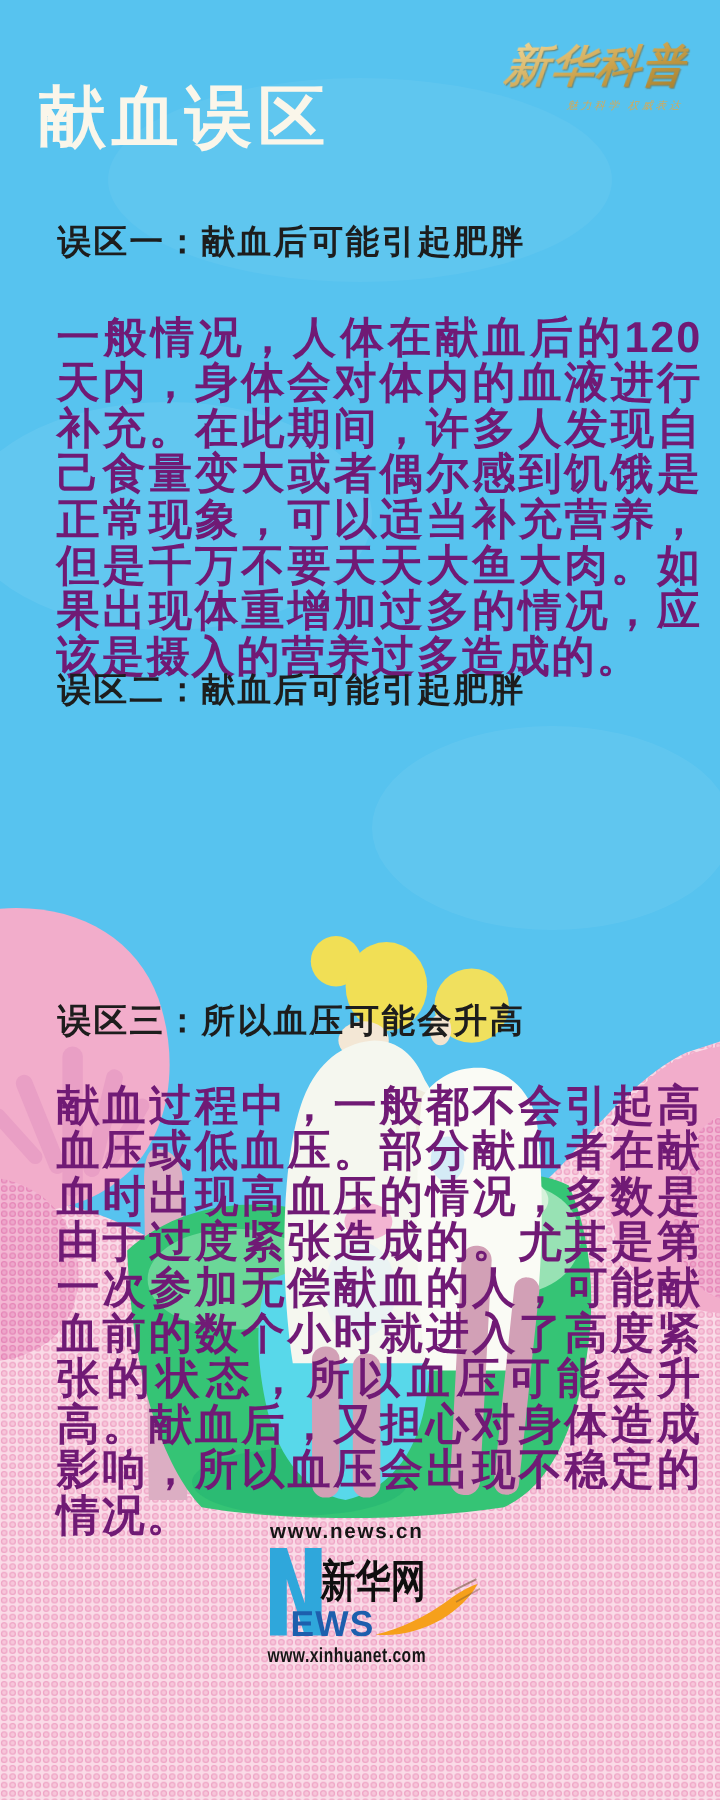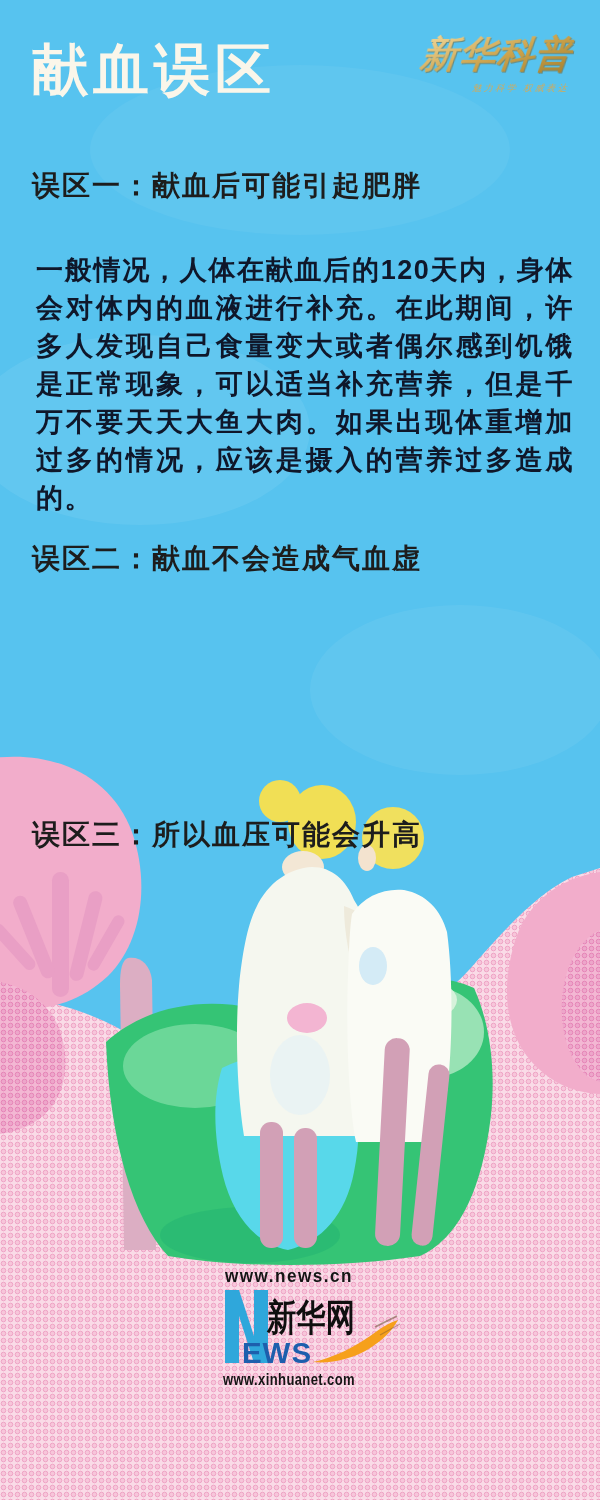--- a/index.html
+++ b/index.html
@@ -3,46 +3,46 @@
 <meta charset="utf-8">
 <style>
   html,body{margin:0;padding:0;background:#333;}
   .page{
     position:relative;width:600px;height:1500px;overflow:hidden;
     background:#57c3ef;
     font-family:"Liberation Sans",sans-serif;
   }
   .art{position:absolute;left:0;top:0;z-index:0;}
   .page-title{
-    position:absolute;left:32px;top:38px;margin:0;z-index:2;
+    position:absolute;left:32px;top:66px;margin:0;z-index:2;
     font-size:56px;line-height:1.15;font-weight:700;letter-spacing:5px;
     color:#faf6ea;
   }
   .brand{
     position:absolute;right:28px;top:30px;z-index:2;text-align:right;
     transform:skewX(-6deg);
   }
   .brand-main{
     font-size:37px;font-weight:700;font-style:italic;letter-spacing:1px;
     background:linear-gradient(160deg,#eed596 8%,#caa14a 55%,#a8822f 92%);
     -webkit-background-clip:text;background-clip:text;color:transparent;
     filter:drop-shadow(1px 1px 0 rgba(120,92,36,0.55));
   }
   .brand-tag{
     margin-top:2px;font-size:9px;letter-spacing:2.5px;font-style:italic;
     color:#cfab5e;
   }
   .heading{
-    position:absolute;left:32px;margin:0;z-index:2;
+    position:absolute;left:32px;margin:16px;z-index:2;
     font-size:28px;font-weight:600;letter-spacing:2px;color:#1d1d1d;
   }
   .para{
-    position:absolute;left:32px;width:538px;margin:4px;z-index:2;
-    font-size:27px;line-height:38px;font-weight:700;letter-spacing:1.5px;
-    color:#0f172a;text-align:justify;
+    position:absolute;left:32px;width:538px;margin:15px;z-index:2;
+    font-size:36px;line-height:38px;font-weight:700;letter-spacing:1.5px;
+    color:#701a75;text-align:justify;
   }
   .h-1{top:167px}.p-1{top:247px}
   .h-2{top:540px}.p-2{top:609px}
   .h-3{top:816px}.p-3{top:887px}
   .footer{position:absolute;left:205px;top:1264px;z-index:2;}
 </style>
 </head>
 <body>
 
 <div class="page">
@@ -140,23 +140,24 @@
   <h1 class="page-title">献血误区</h1>
 
   <div class="brand">
     <div class="brand-main">新华科普</div>
     <div class="brand-tag">魅力科学 权威表达</div>
   </div>
 
   <h2 class="heading h-1">误区一：献血后可能引起肥胖</h2>
   <p class="para p-1">一般情况，人体在献血后的120天内，身体会对体内的血液进行补充。在此期间，许多人发现自己食量变大或者偶尔感到饥饿是正常现象，可以适当补充营养，但是千万不要天天大鱼大肉。如果出现体重增加过多的情况，应该是摄入的营养过多造成的。</p>
 
-  <h2 class="heading h-2">误区二：献血不会造成气血虚</h2>
+  <h2 class="heading h-2">误区二：献血后可能引起肥胖</h2>
 
   <h2 class="heading h-3">误区三：所以血压可能会升高</h2>
+  <p class="para p-3">献血过程中，一般都不会引起高血压或低血压。部分献血者在献血时出现高血压的情况，多数是由于过度紧张造成的。尤其是第一次参加无偿献血的人，可能献血前的数个小时就进入了高度紧张的状态，所以血压可能会升高。献血后，又担心对身体造成影响，所以血压会出现不稳定的情况。</p>
 
   <svg class="footer" width="200" height="132" viewBox="0 0 200 132">
     <text x="84" y="18" text-anchor="middle" font-size="17.5" font-weight="bold" letter-spacing="1.5" fill="#151515" textLength="128" lengthAdjust="spacingAndGlyphs">www.news.cn</text>
     <g transform="translate(20,26)">
       <polygon points="0,0 14,0 29,46 29,0 43,0 43,73 29,73 14,26 14,73 0,73" fill="#2fa7db"></polygon>
     </g>
     <text x="37" y="99" font-size="30" font-weight="bold" letter-spacing="1" fill="#1d5fad" textLength="70" lengthAdjust="spacingAndGlyphs">EWS</text>
     <text x="62" y="66" font-size="37" font-weight="bold" fill="#0f0f0f" textLength="88" lengthAdjust="spacingAndGlyphs">新华网</text>
     <g>
       <path d="M108,98 C128,94 150,83 168,70 C177,63 186,58 193,56

